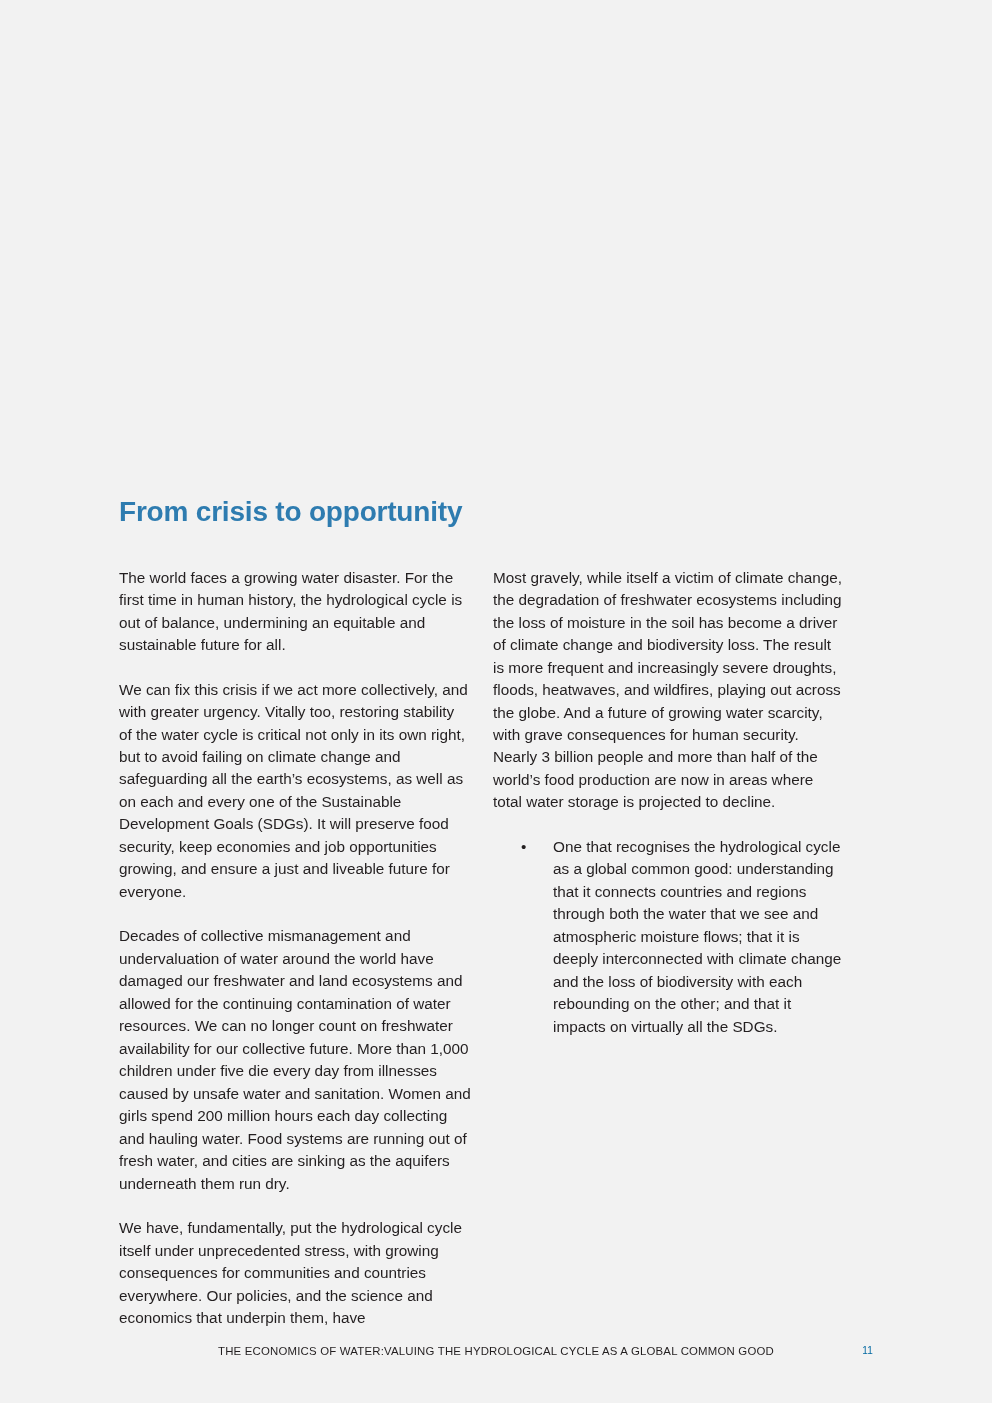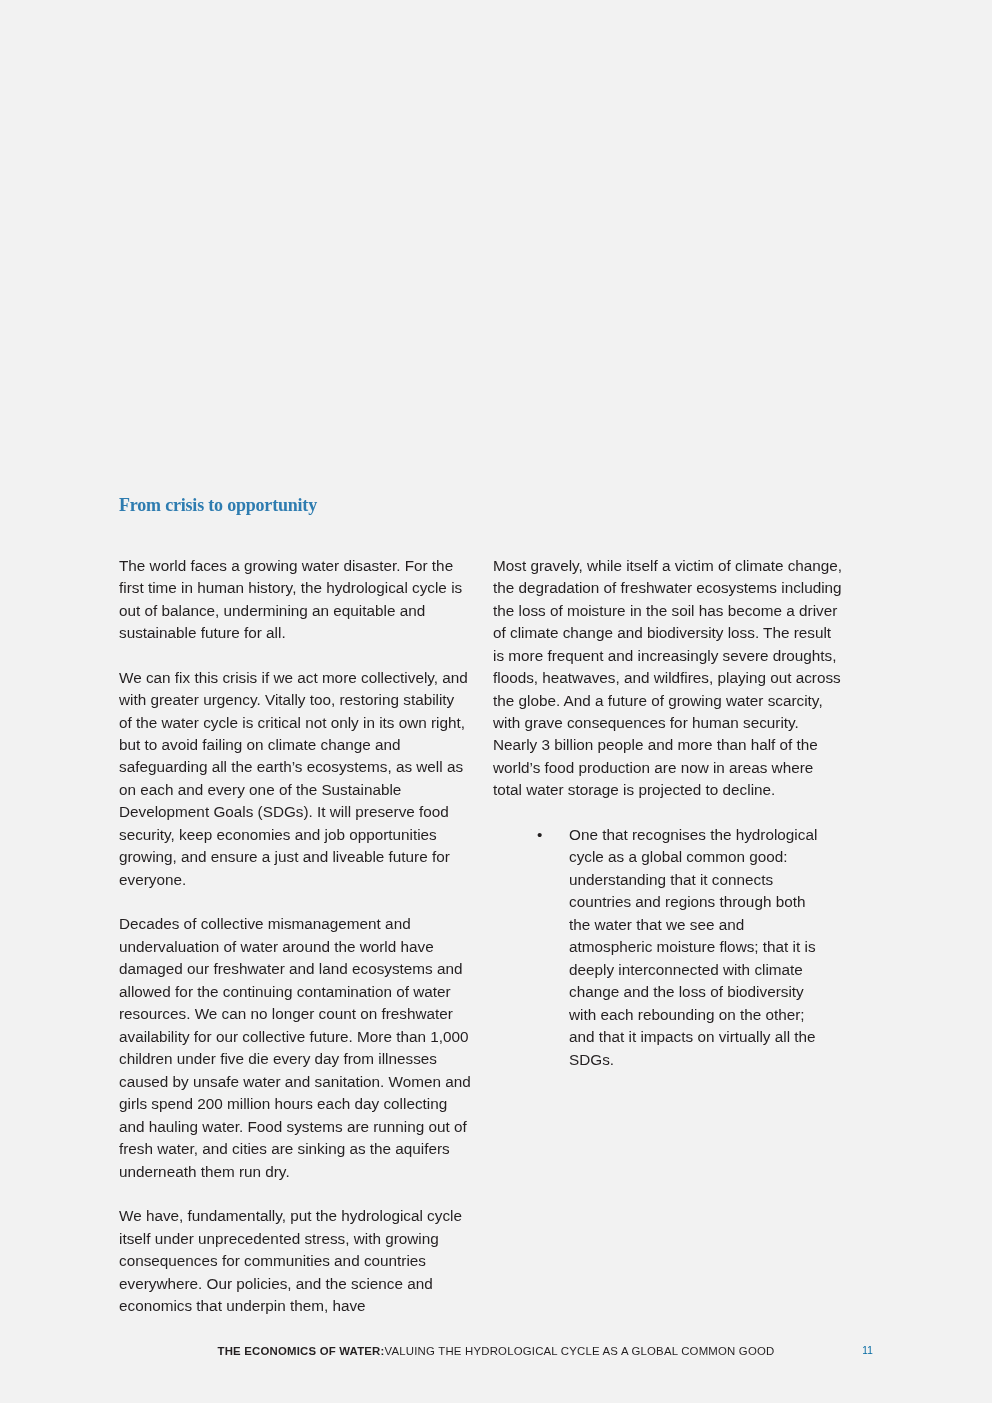--- a/index.html
+++ b/index.html
@@ -23,48 +23,47 @@
     height: 1403px;
     background: #f2f2f2;
   }
   .content {
     position: absolute;
     left: 119px;
     top: 495px;
     width: 754px;
   }
   .heading {
-    font-size: 18px;
+    font-size: 28px;
     font-weight: bold;
     color: #2e7cb0;
     letter-spacing: -0.2px;
     margin: 0 0 38px 0;
     line-height: 1.2;
-    font-family: Liberation Serif, serif;
   }
   .columns {
     display: flex;
     flex-direction: row;
     gap: 22px;
   }
   .col {
     width: 352px;
   }
   p.para {
     margin: 0 0 22px 0;
     font-size: 15.3px;
     line-height: 1.47;
     color: #231f20;
     text-align: left;
   }
   p.para:last-child {
     margin-bottom: 16px;
   }
   ul.bullets {
-    margin: 16px;
+    margin: 0;
     padding: 0 0 0 18px;
     list-style: none;
   }
   ul.bullets li {
     position: relative;
     font-size: 15.3px;
     line-height: 1.47;
     padding-left: 42px;
     margin-bottom: 20px;
   }
@@ -83,21 +82,21 @@
     top: 1345px;
     width: 754px;
     display: flex;
     flex-direction: row;
     align-items: baseline;
     justify-content: center;
     font-size: 11.4px;
     letter-spacing: 0.2px;
   }
   .footer-title-strong {
-    font-weight: bold;
+    font-weight: normal;
     color: #231f20;
   }
   .footer-title-rest {
     font-weight: normal;
     color: #231f20;
   }
   .footer-page {
     position: absolute;
     right: 0;
     top: 0;

